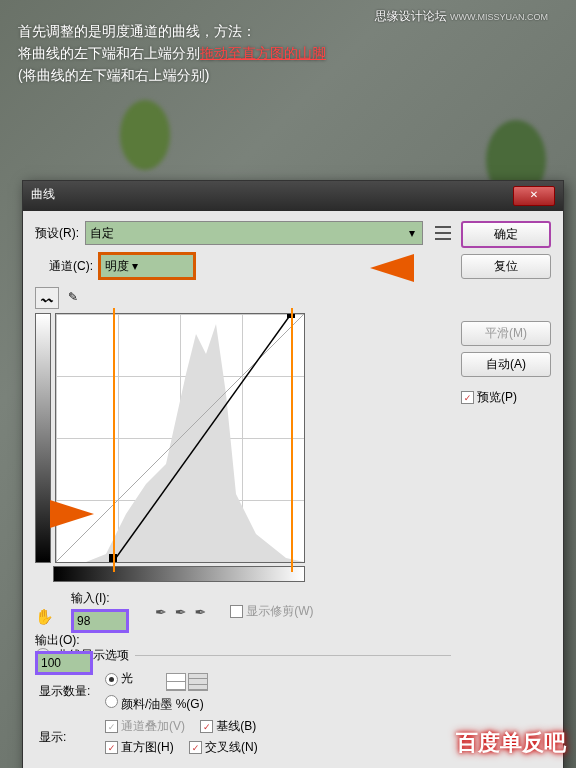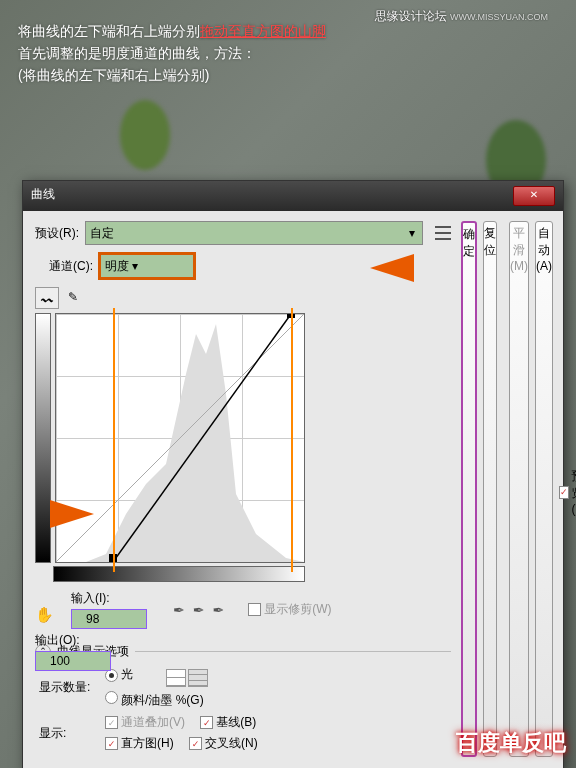--- a/index.html
+++ b/index.html
@@ -7,21 +7,21 @@
 .plant{position:absolute;background:#4a6a3a;border-radius:50%;filter:blur(2px)}
 .top-text{position:absolute;top:20px;left:18px;color:#fff;font-size:14px;line-height:22px;text-shadow:0 0 3px rgba(0,0,0,.5)}
 .top-text .red{color:#f44;text-decoration:underline}
 .forum{position:absolute;top:8px;right:28px;color:#fff;font-size:12px;text-shadow:0 0 2px #000}
 .watermark{position:absolute;bottom:10px;right:10px;color:#fff;font-size:22px;font-weight:bold;text-shadow:0 0 4px #c00,0 0 8px #c00}
 .dialog{position:absolute;top:180px;left:22px;width:540px;background:#e8e8e8;border:1px solid #333;box-shadow:3px 3px 12px rgba(0,0,0,.5)}
 .titlebar{background:linear-gradient(#4a4a4a,#2a2a2a);color:#fff;padding:5px 8px;display:flex;justify-content:space-between;align-items:flex-start;font-size:12px}
 .close-btn{background:linear-gradient(#d66,#a22);color:#fff;width:40px;height:18px;text-align:center;line-height:16px;border-radius:2px;font-size:10px;border:1px solid #800}
 .body{padding:10px 12px 14px;display:flex;gap:10px}
 .left-col{flex:1}
-.right-col{width:90px;display:flex;flex-direction:row;gap:6px}
+.right-col{width:90px;display:flex;flex-direction:column;gap:6px}
 .row{display:flex;align-items:center;gap:6px;margin-bottom:8px}
 .label{font-size:12px}
 .preset-select{flex:1;background:#a8c8a0;border:1px solid #888;padding:2px 4px;height:18px;display:flex;justify-content:space-between;align-items:center}
 .dropbtn{width:12px;text-align:center}
 .ch-select{width:84px;background:#a8c8a0;border:2px solid #d85a00;padding:2px 4px;height:18px;display:flex;align-items:center;box-shadow:0 0 0 1px #d85a00}
 .btn{background:linear-gradient(#fdfdfd,#e4e4e4);border:1px solid #999;border-radius:3px;padding:3px 0;text-align:center;font-size:12px}
 .btn.ok{border:2px solid #a4a}
 .btn.dis{color:#999}
 .chk{display:flex;align-items:center;gap:3px;margin-top:6px}
 .chk .box{width:11px;height:11px;border:1px solid #888;background:#fff;display:flex;align-items:center;justify-content:center;font-size:9px;color:#c33}
@@ -29,21 +29,21 @@
 .tool{width:22px;height:20px;border:1px solid #999;background:#eee;display:flex;align-items:center;justify-content:center;font-size:12px}
 .graph-wrap{display:flex;gap:4px}
 .yaxis{width:14px;background:linear-gradient(#fff,#000);border:1px solid #666}
 .graph{width:248px;height:248px;border:1px solid #666;background:#fff;position:relative}
 .grid{position:absolute;inset:0;background-image:linear-gradient(#ccc 1px,transparent 1px),linear-gradient(90deg,#ccc 1px,transparent 1px);background-size:25% 25%}
 .histo{position:absolute;bottom:0;left:0;right:0;height:100%;overflow:hidden}
 .histo svg{width:100%;height:100%}
 .curve{position:absolute;inset:0}
 .orange-v{position:absolute;top:-6px;bottom:-10px;width:2px;background:#f80}
 .xaxis{margin-left:18px;width:250px;height:14px;background:linear-gradient(90deg,#000,#fff);border:1px solid #666;margin-top:3px}
-.out-box,.in-box{width:46px;background:#a8c8a0;border:1px solid #8b5cf6;padding:2px 14px;text-align:left}
+.out-box,.in-box{width:46px;background:#a8c8a0;border:3px solid #8b5cf6;padding:2px 3px;text-align:left}
 .out-row{margin-top:6px}
 .below{margin-top:8px}
 .arrow{position:absolute;pointer-events:none}
 .arrow-r{width:0;height:0;border-top:14px solid transparent;border-bottom:14px solid transparent;border-left:44px solid #e85a00}
 .arrow-l{width:0;height:0;border-top:14px solid transparent;border-bottom:14px solid transparent;border-right:44px solid #e85a00}
 .sec-title{margin:14px 0 6px;display:flex;align-items:center;gap:6px}
 .sec-title .chev{width:14px;height:14px;border:1px solid #999;border-radius:8px;text-align:center;font-size:9px;line-height:13px}
 hr.sep{border:none;border-top:1px solid #bbb;flex:1}
 .opts{margin-left:4px}
 .opts .row{margin-bottom:5px;align-items:center}
@@ -62,22 +62,22 @@
 
 <div class="bg"></div>
 <div class="plant" style="top:120px;right:30px;width:60px;height:80px"></div>
 <div class="plant" style="top:100px;left:120px;width:50px;height:70px;background:#5a7a3a"></div>
 
 <div class="forum">
   <span>思缘设计论坛</span> <span style="font-size:9px;opacity:.7">WWW.MISSYUAN.COM</span>
 </div>
 
 <div class="top-text">
+  <div>首先调整的是明度通道的曲线，方法：</div>
   <div><span>将曲线的左下端和右上端分别</span><span class="red">拖动至直方图的山脚</span></div>
-  <div>首先调整的是明度通道的曲线，方法：</div>
   <div>(将曲线的左下端和右上端分别)</div>
 </div>
 
 <div class="dialog">
   <div class="titlebar">
     <span>曲线</span>
     <div class="close-btn">✕</div>
   </div>
   <div class="body">
     <div class="left-col">

